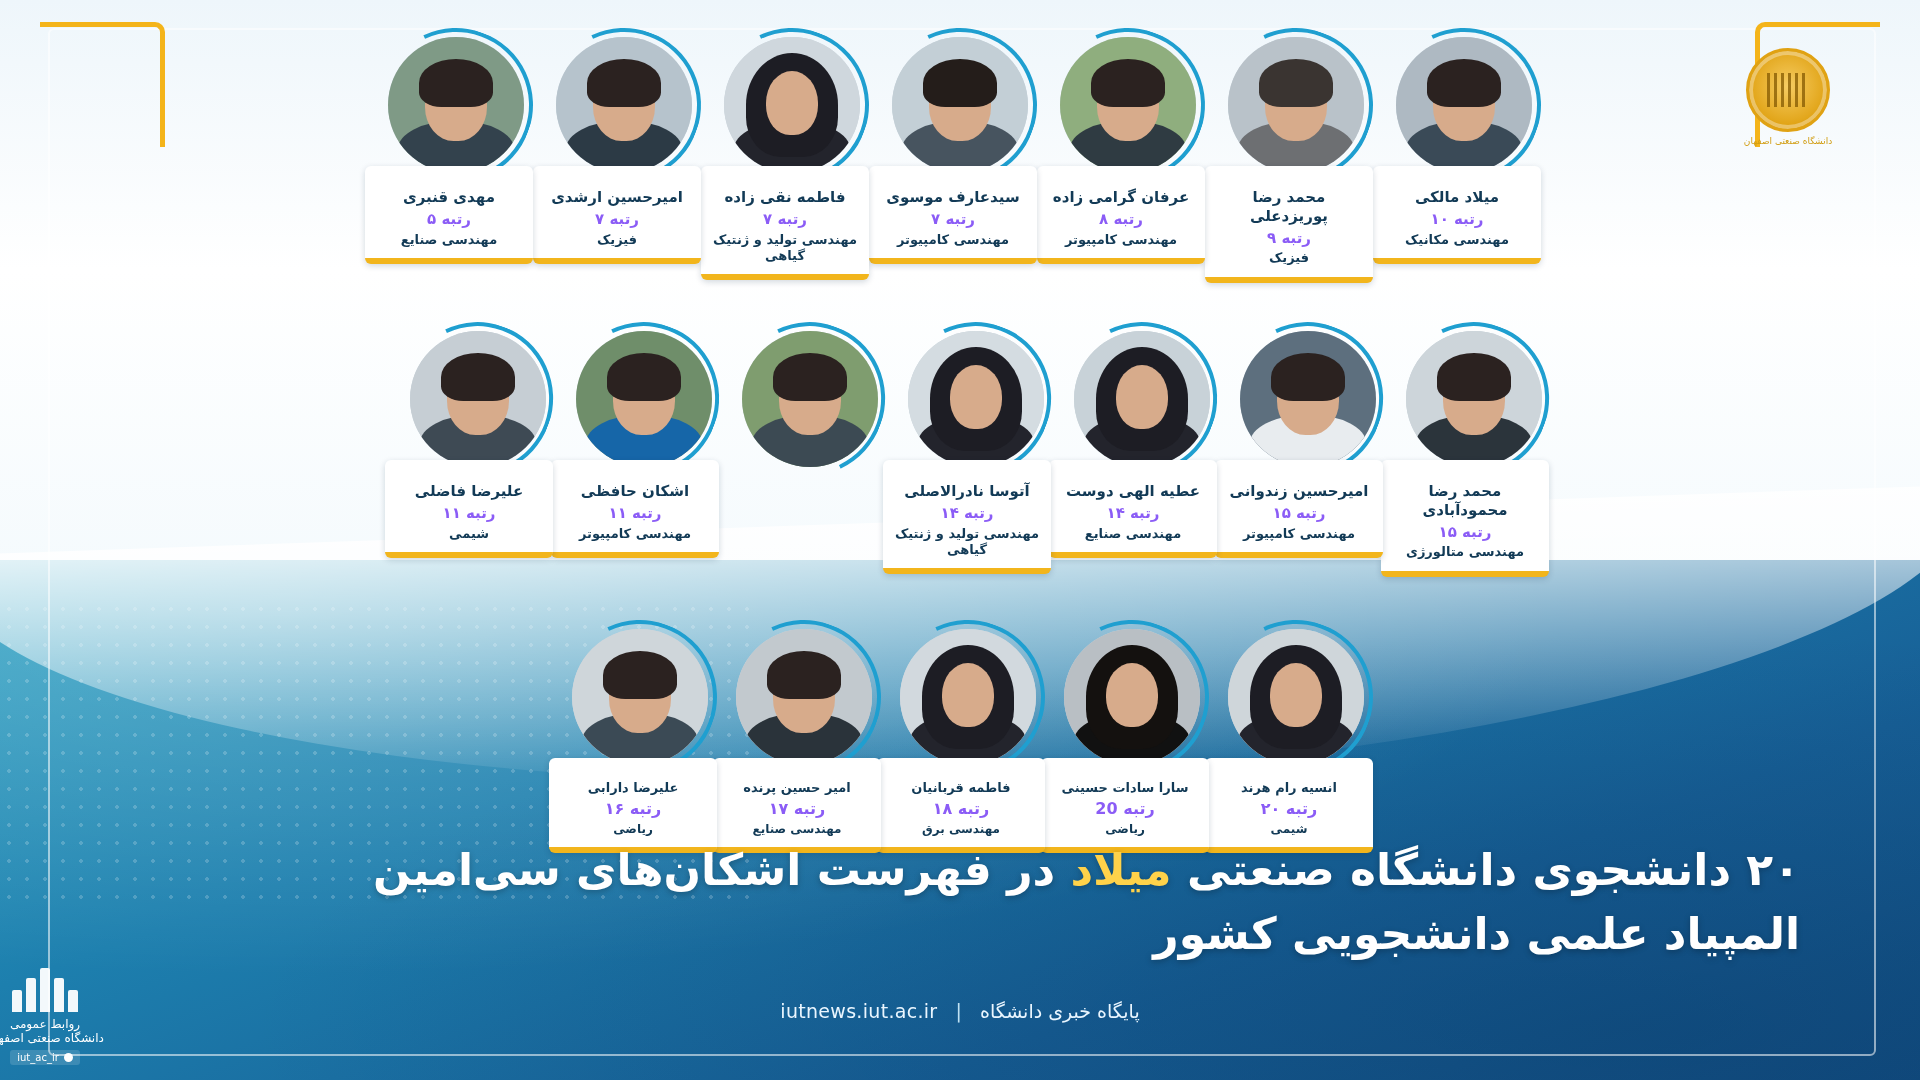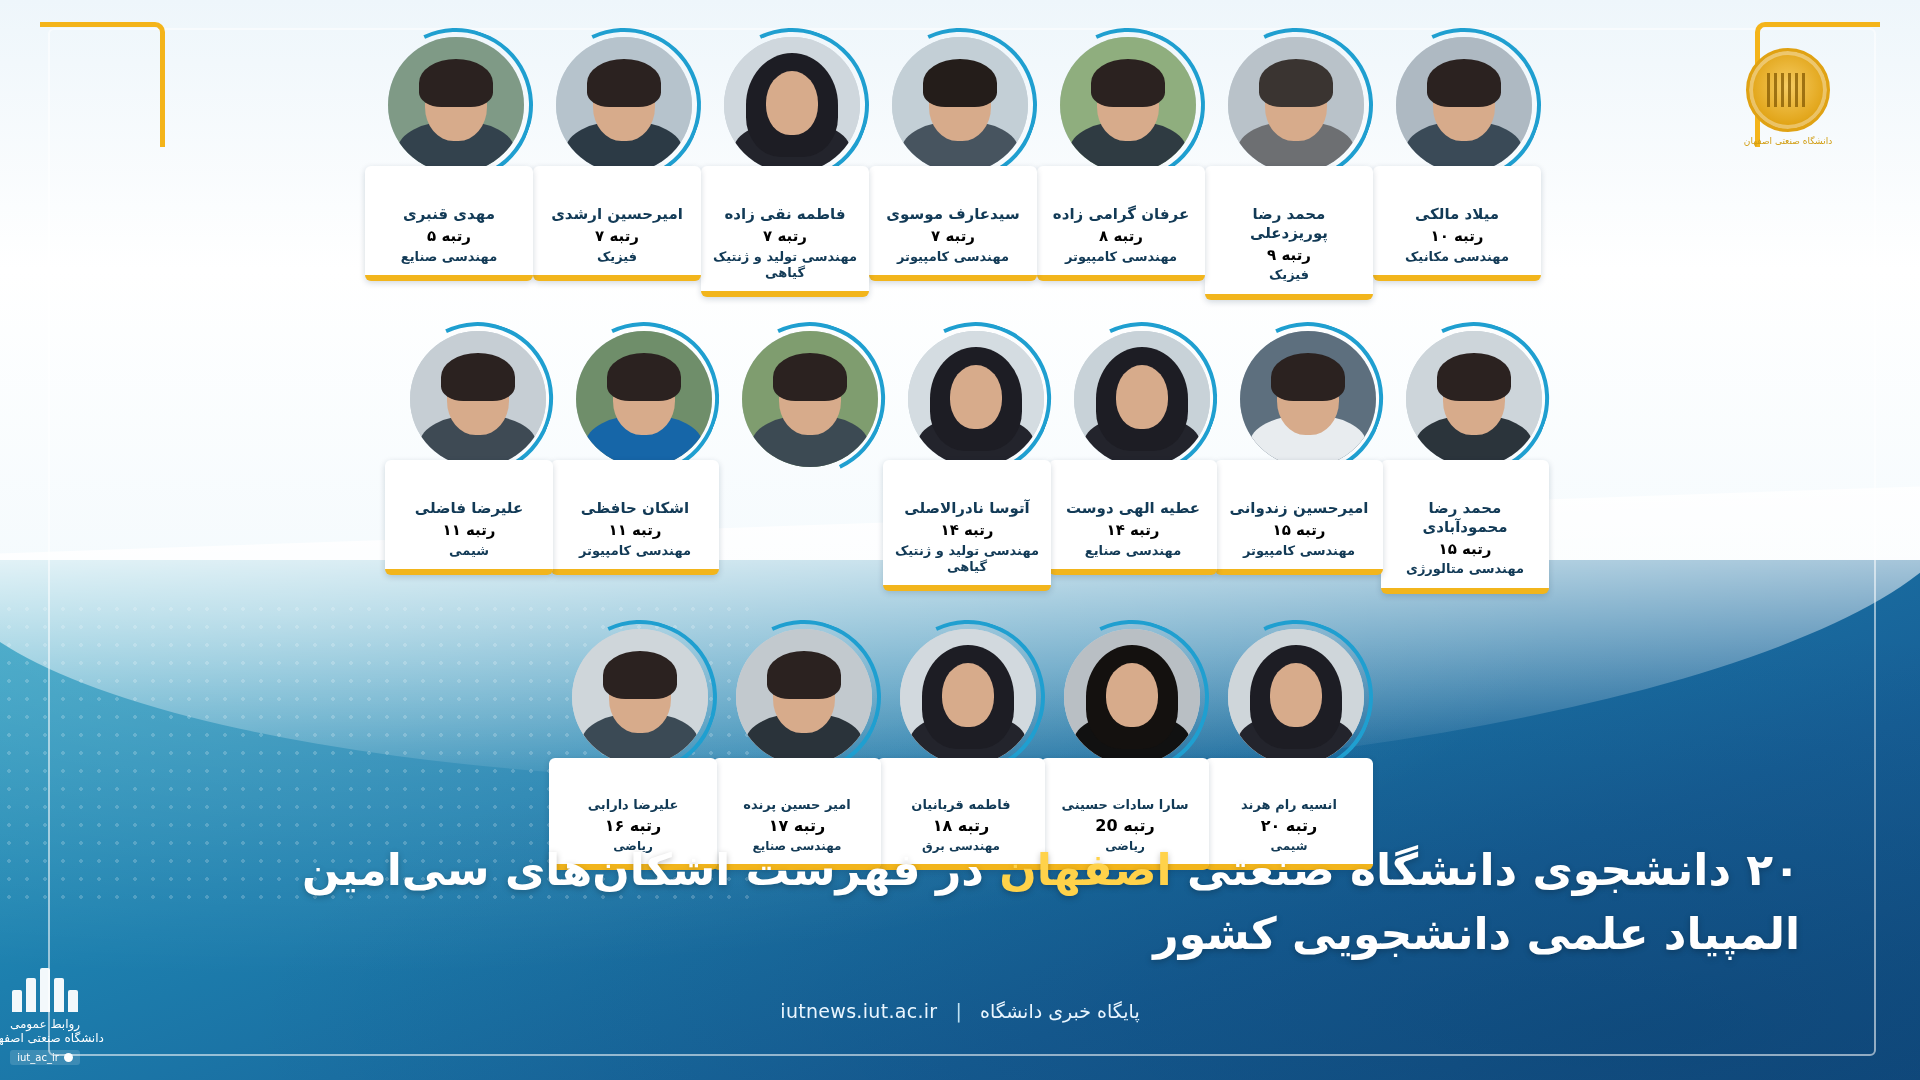--- a/index.html
+++ b/index.html
@@ -218,26 +218,25 @@
     text-align: center;
     border-bottom: 6px solid #f2b51c;
     direction: rtl;
   }
   .info .name {
     font-size: 15px;
     font-weight: bold;
     color: #123a56;
     line-height: 1.25;
     margin-bottom: 3px;
-    margin-top: 17px;
   }
   .info .rank {
     font-size: 15px;
     font-weight: bold;
-    color: #000000;
+    color: #8b5cf6;
     line-height: 1.25;
     margin-bottom: 3px;
   }
   .info .field {
     font-size: 13px;
     font-weight: bold;
     color: #123a56;
     line-height: 1.25;
   }
 
@@ -704,21 +703,21 @@
           <div class="name">علیرضا دارابی</div>
           <div class="rank">رتبه ۱۶</div>
           <div class="field">ریاضی</div>
         </div>
       </div>
     </div>
 
   </div>
 
   <div class="headline">
-    <span>۲۰ دانشجوی دانشگاه صنعتی</span><span class="hl-accent"> اصفهان </span><span>در فهرست اشکان‌های سی‌امین</span><br>
+    <span>۲۰ دانشجوی دانشگاه صنعتی</span><span class="hl-accent"> میلاد </span><span>در فهرست اشکان‌های سی‌امین</span><br>
     <span>المپیاد علمی دانشجویی کشور</span>
   </div>
 
   <div class="footer">
     <span class="pill">
       <span>پایگاه خبری دانشگاه</span>
       <span class="sep">|</span>
       <span class="url">iutnews.iut.ac.ir</span>
     </span>
   </div>

